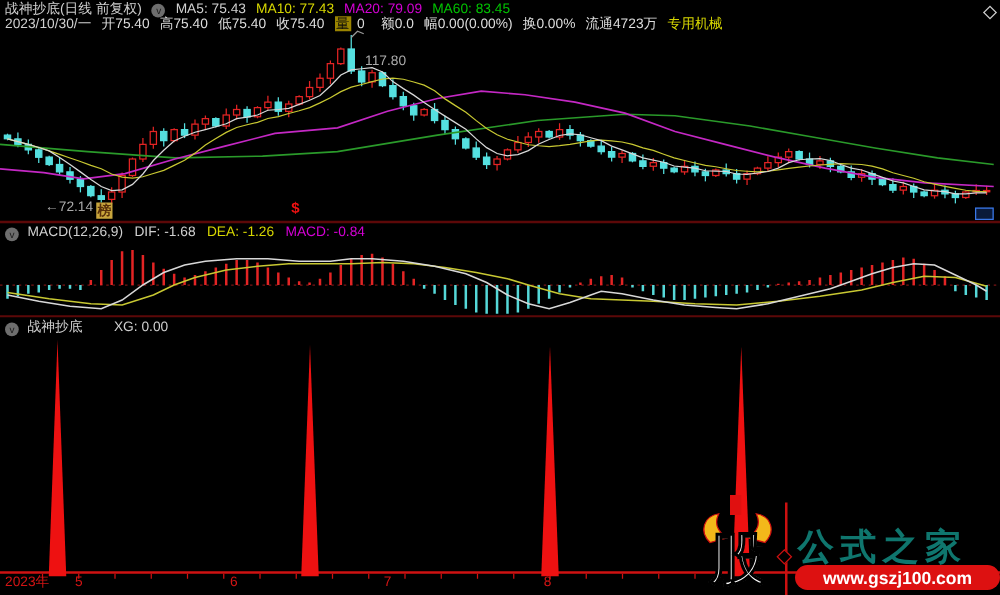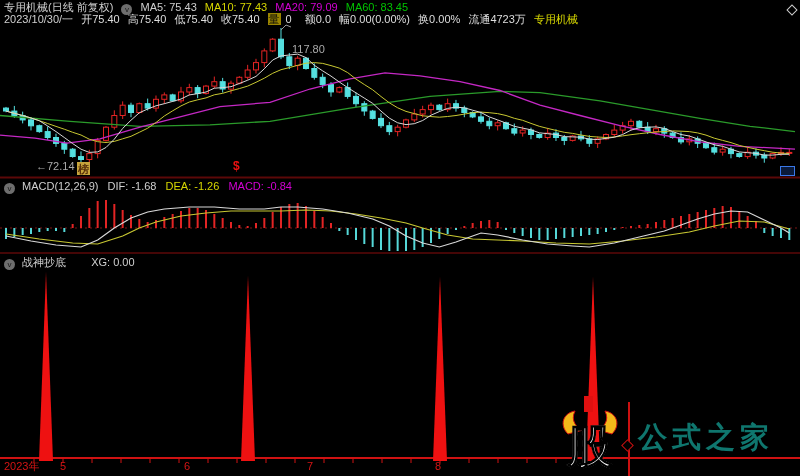--- a/index.html
+++ b/index.html
@@ -370,21 +370,21 @@
       </g>
       <g>
         <polygon points="39,461 53,461 46,272" fill="#ee1111"></polygon>
         <polygon points="241,461 255,461 248,276" fill="#ee1111"></polygon>
         <polygon points="433,461 447,461 440,277" fill="#ee1111"></polygon>
         <polygon points="586,461 600,461 593,277" fill="#ee1111"></polygon>
       </g>
     </svg>
 
   <div class="hline l1">
-    <span class="c-gray">专用机械(日线 前复权)</span>
+    <span class="c-gray">战神抄底(日线 前复权)</span>
     <span class="collapse-icon">v</span>
     <span class="c-gray">MA5: 75.43</span>
     <span class="c-yel">MA10: 77.43</span>
     <span class="c-mag">MA20: 79.09</span>
     <span class="c-grn">MA60: 83.45</span>
   </div>
 
   <div class="hline l2">
     <span class="c-gray">2023/10/30/一</span>
     <span class="c-white">开75.40</span>
@@ -426,20 +426,21 @@
   <div id="watermark">
     <svg id="bull-logo" width="64" height="80">
       <rect x="26" y="2" width="9" height="16" fill="#e01010"></rect>
       <path d="M10,40 C1,31 5,19 17,17 C12,27 19,34 25,36 Z" fill="#f3b81a" stroke="#d01010" stroke-width="1"></path>
       <path d="M54,40 C63,31 59,19 47,17 C52,27 45,34 39,36 Z" fill="#f3b81a" stroke="#d01010" stroke-width="1"></path>
       <text id="logo-char" x="32" y="68" font-size="45" font-weight="bold" fill="#ffffff" stroke="#000000" stroke-width="1" text-anchor="middle" font-family="DejaVu Sans, sans-serif">股</text>
     </svg>
     <div id="wm-divider"></div>
     <div id="wm-diamond"></div>
     <div id="wm-name">公式之家</div>
+    <div id="wm-url">www.gszj100.com</div>
   </div>
 
 <div class="axis-label" style="left: 4px;">2023年</div>
     <div class="axis-label" style="left: 60px;">5</div>
     <div class="axis-label" style="left: 184px;">6</div>
     <div class="axis-label" style="left: 307px;">7</div>
     <div class="axis-label" style="left: 435px;">8</div>
   </div>
 
 </body></html>

